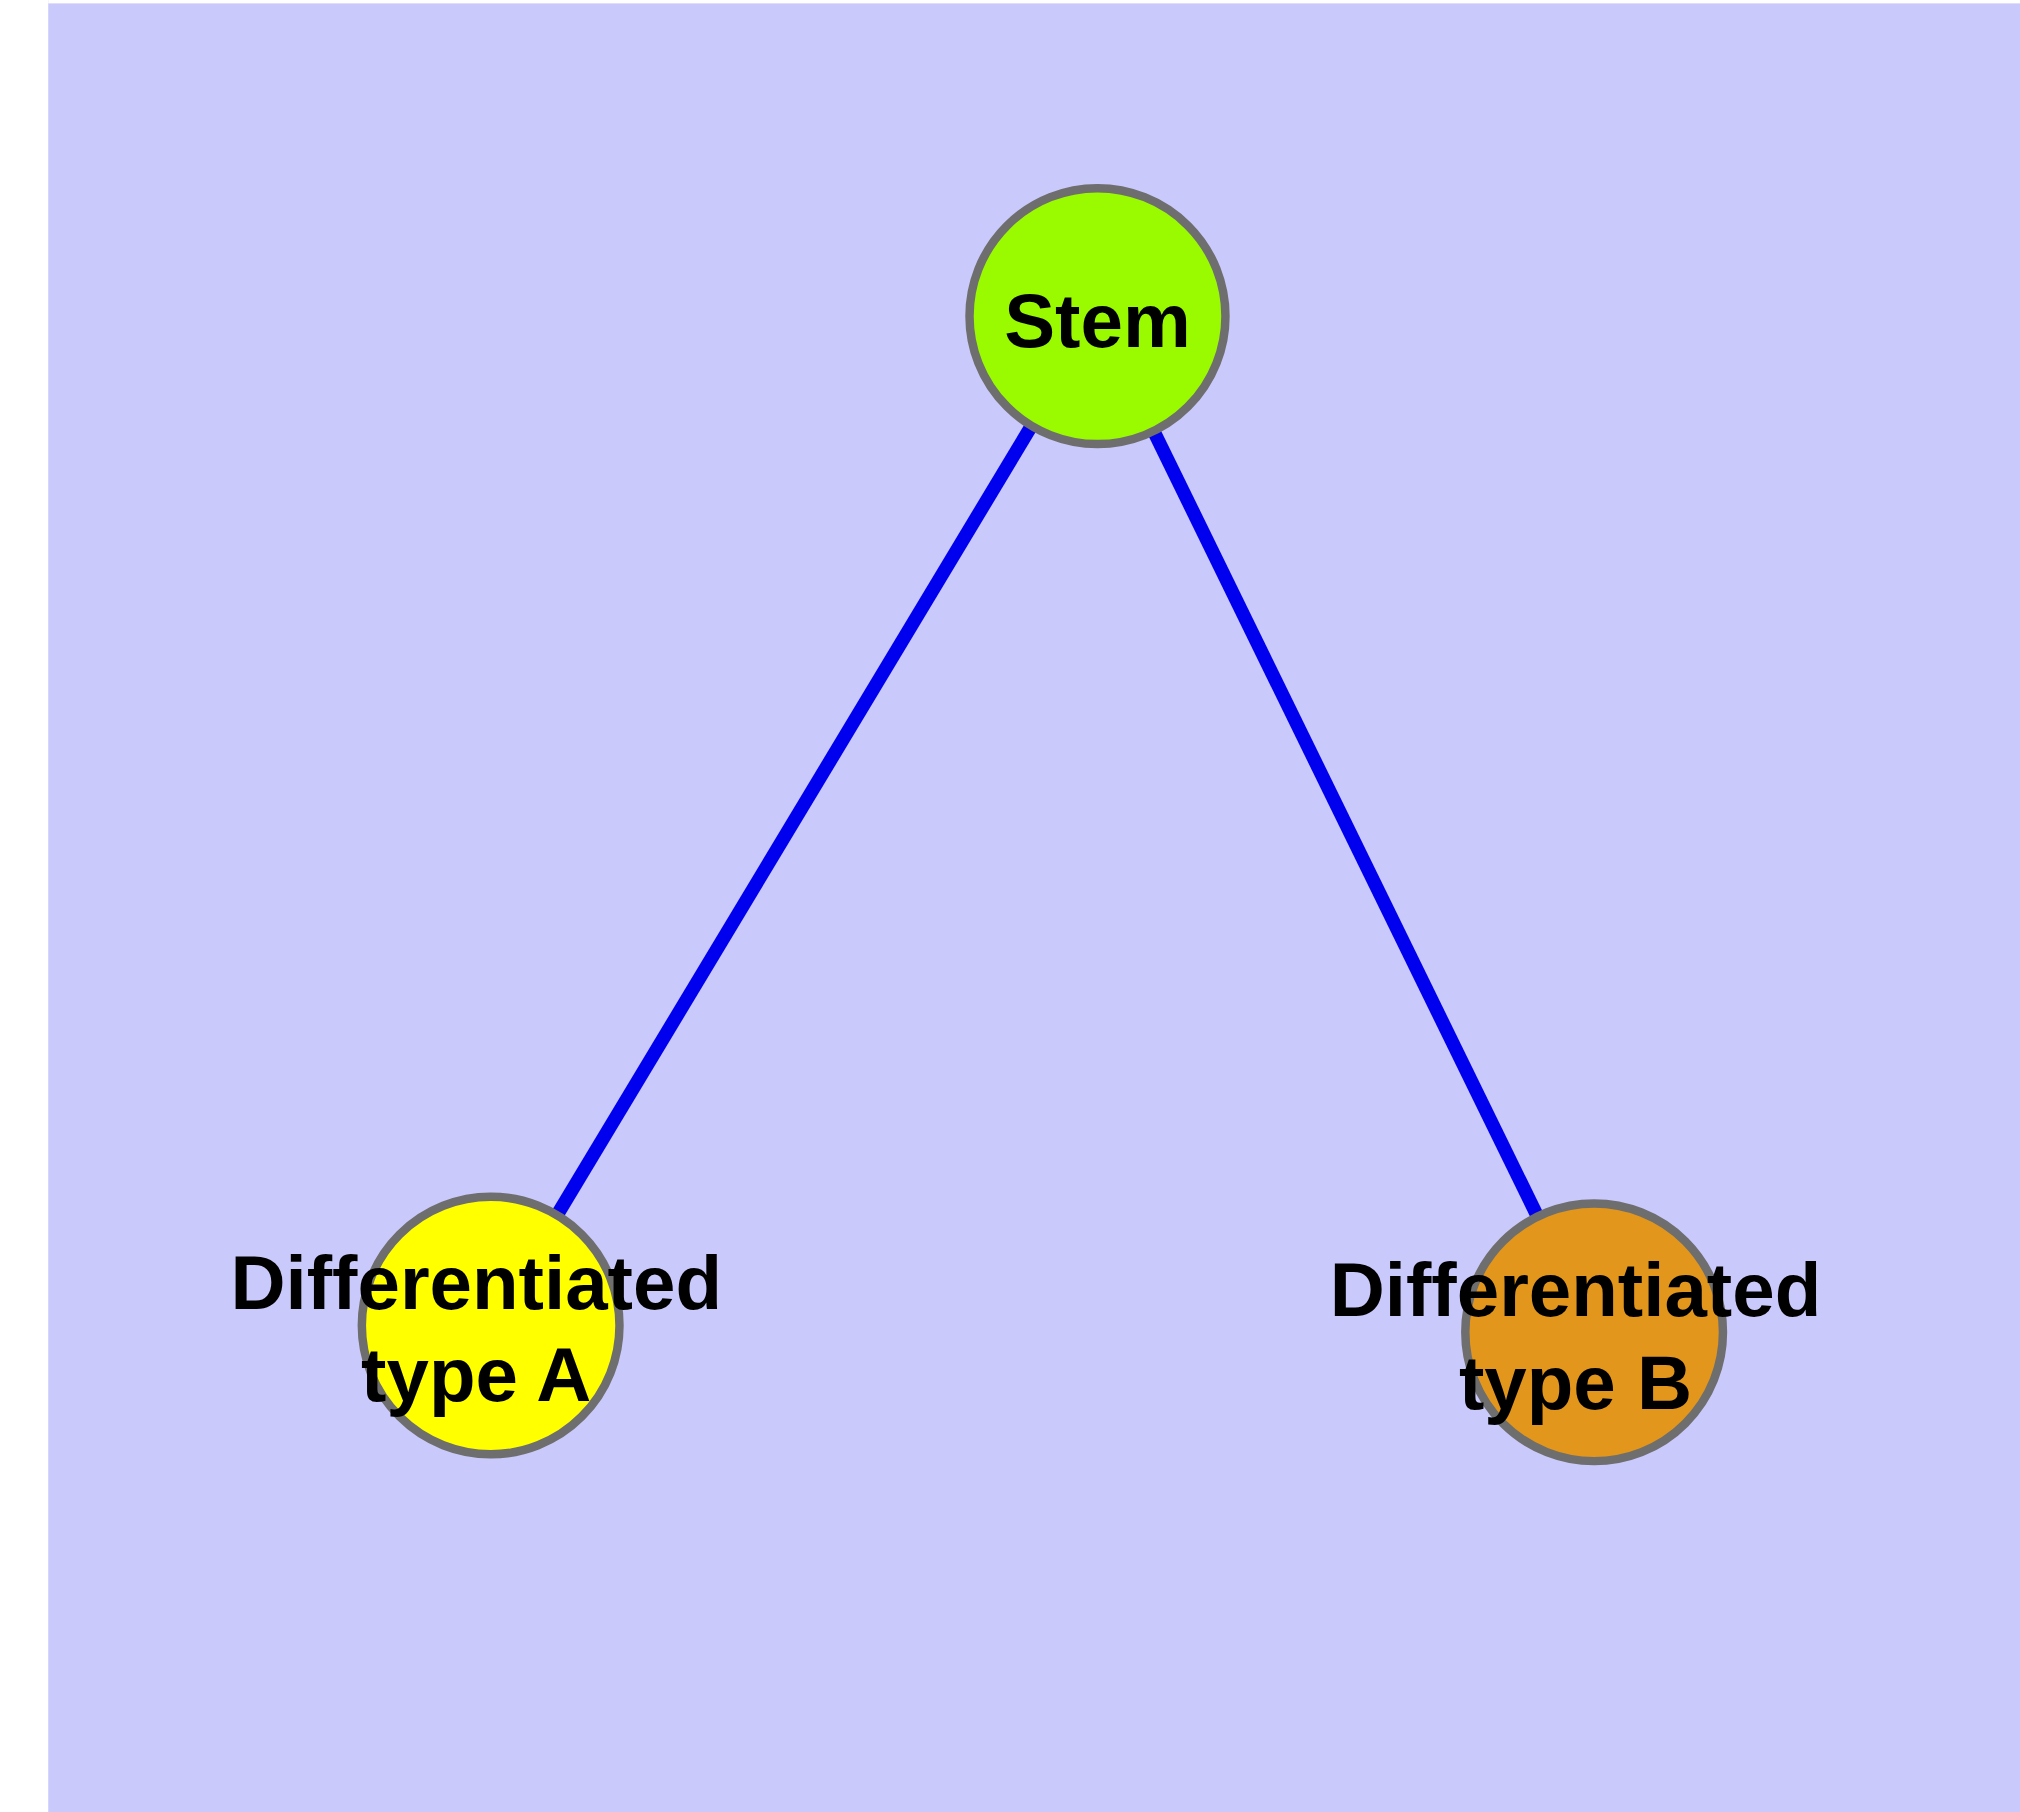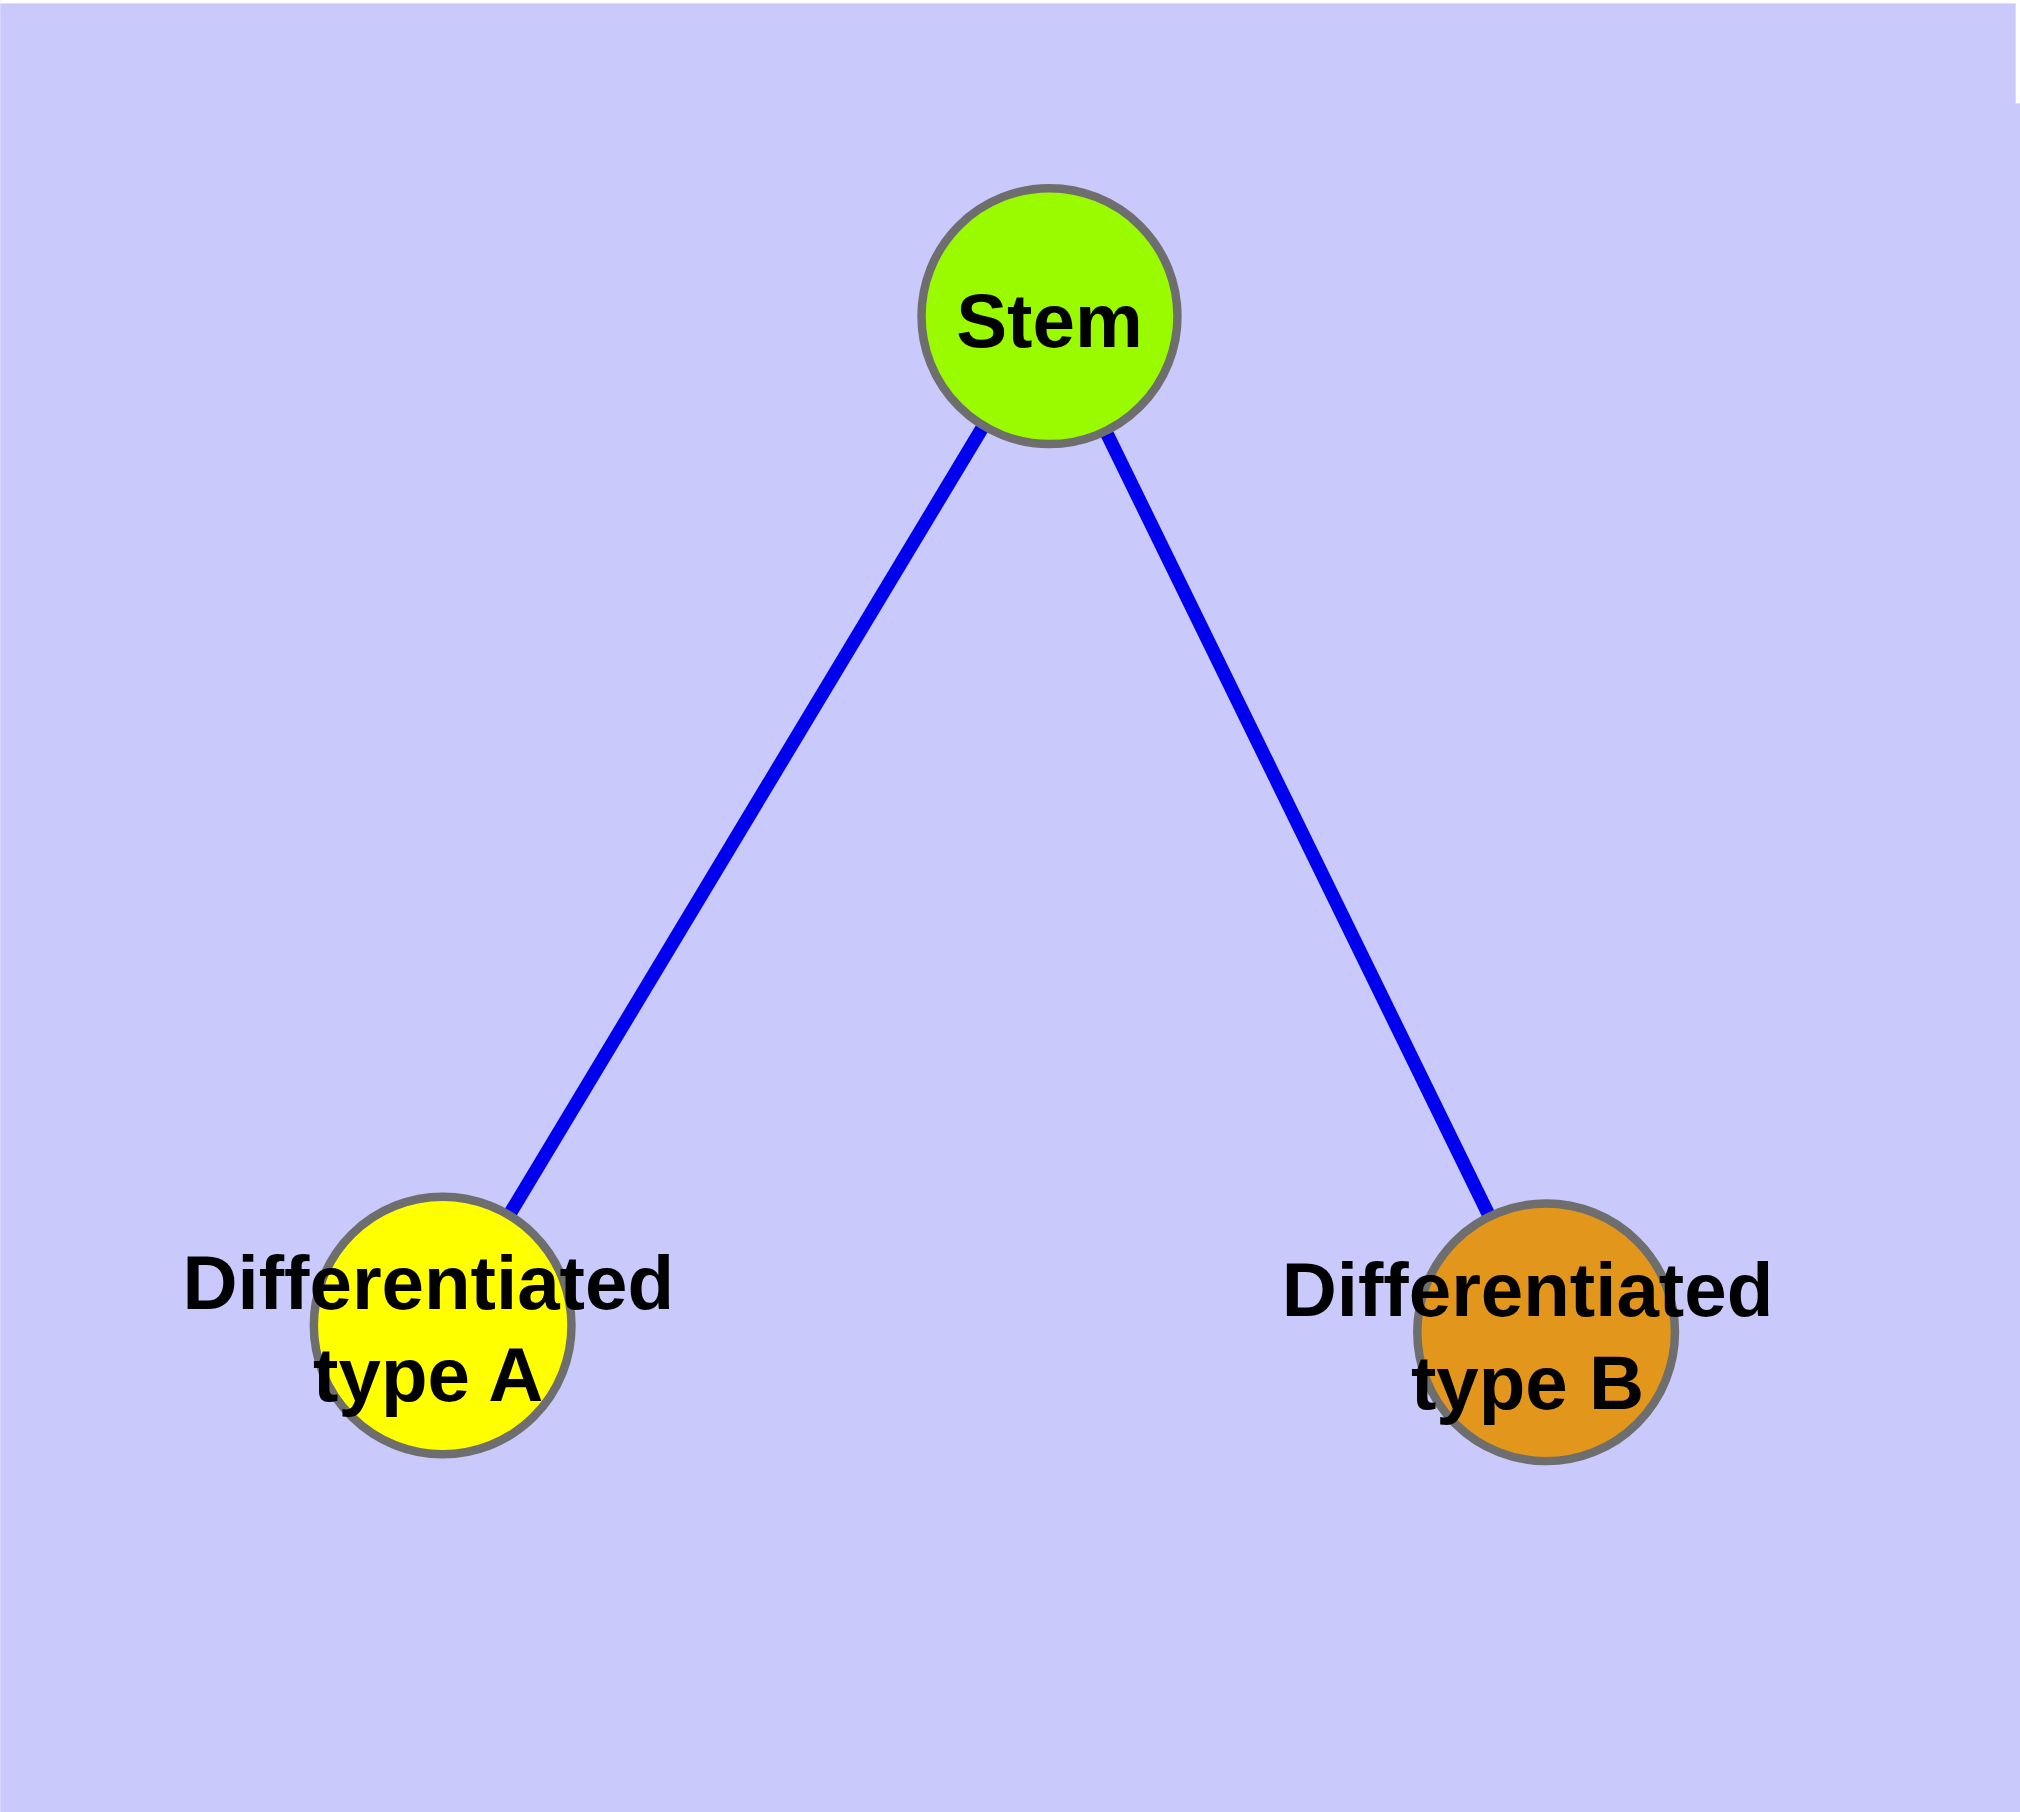--- a/index.html
+++ b/index.html
@@ -7,20 +7,21 @@
     padding: 0;
     width: 2021px;
     height: 1812px;
     overflow: hidden;
     background: #ffffff;
   }
   #stage {
     position: relative;
     width: 1852px;
     height: 1812px;
+    padding-left: 48px;
   }
   svg {
     display: block;
   }
   .edge {
     stroke-width: 16;
     stroke-linecap: butt;
     fill: none;
   }
   .node {

